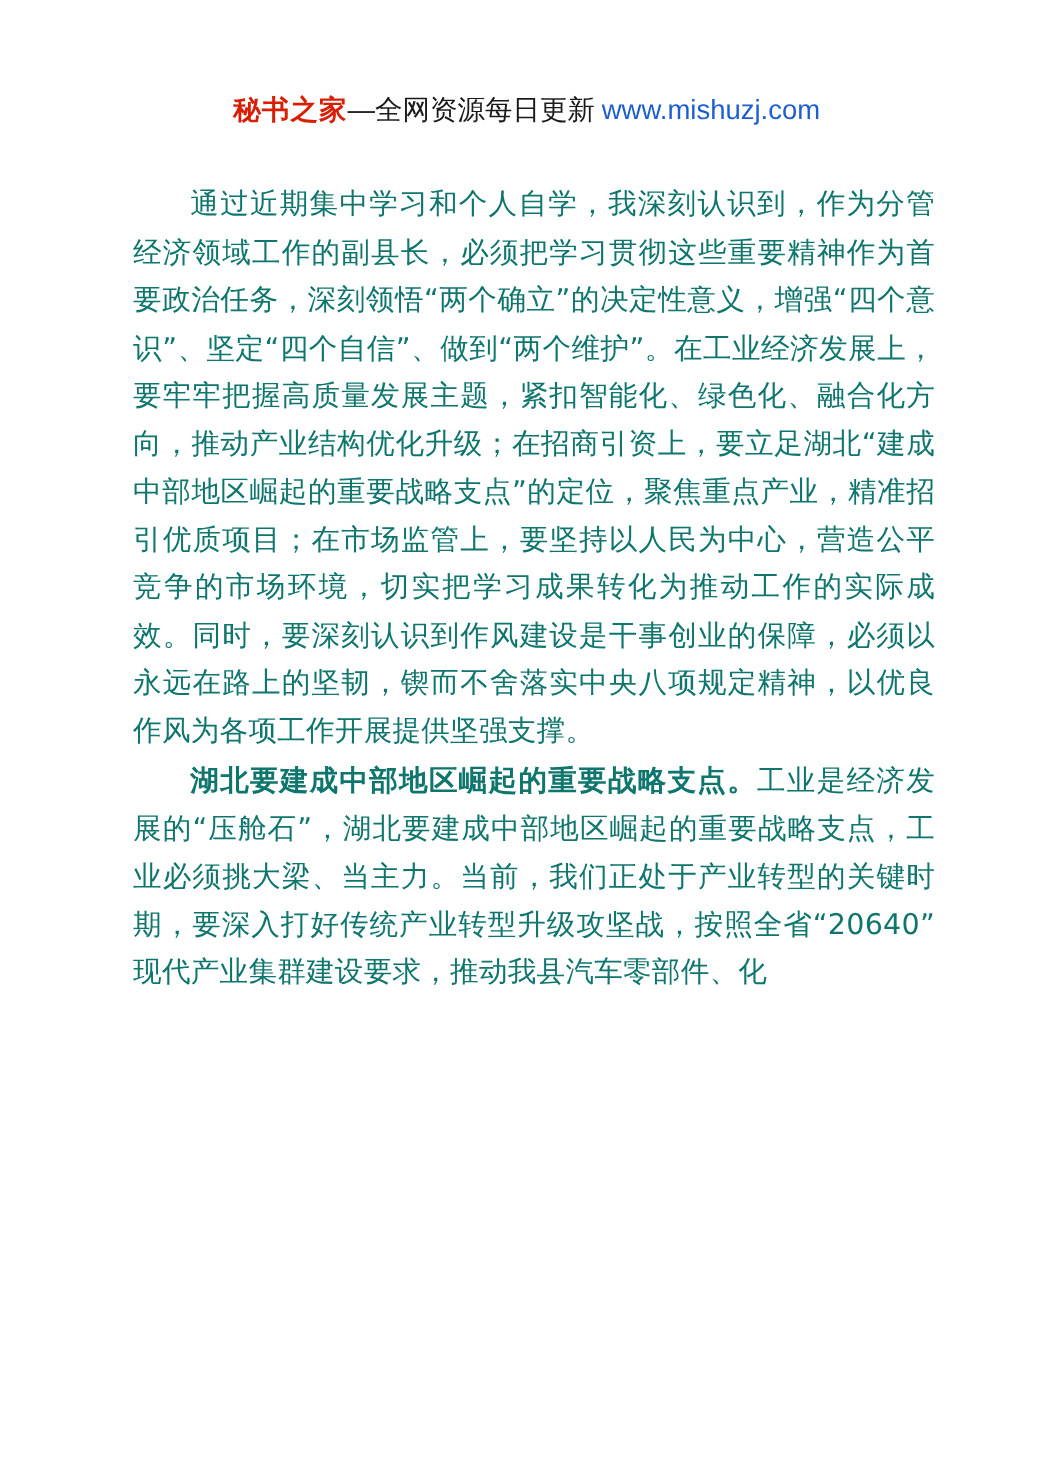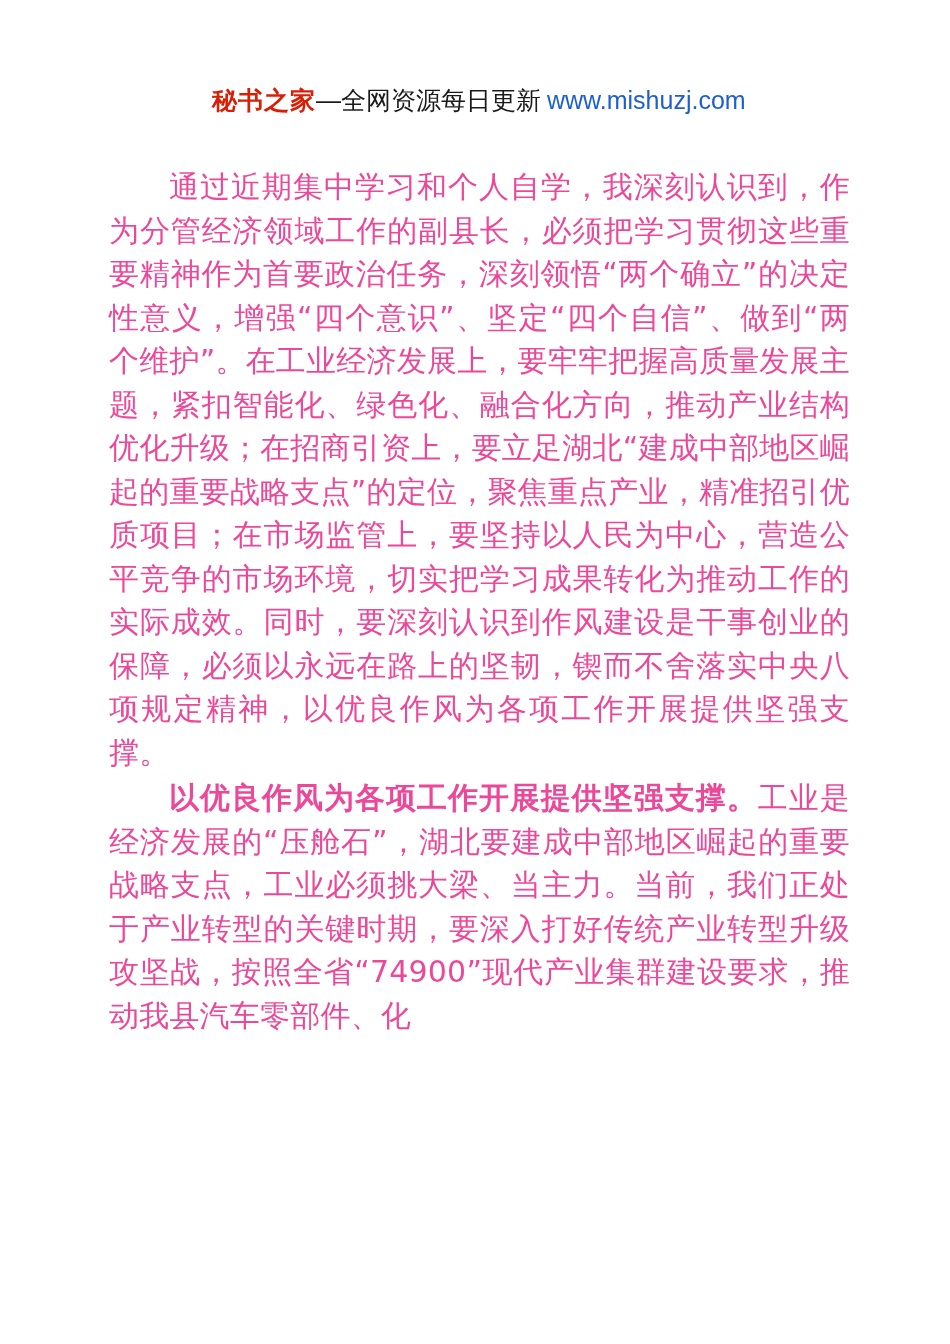--- a/index.html
+++ b/index.html
@@ -44,24 +44,24 @@
     color: #1d5fd0;
     margin-left: 6px;
   }
   .body-area {
     position: absolute;
     top: 165px;
     left: 105px;
     width: 745px;
   }
   p.para {
-    margin: 0 0 2px 4px;
-    font-size: 30px;
+    margin: 0 0 2px 16px;
+    font-size: 26px;
     line-height: 43.5px;
-    color: #ec4899;
+    color: #0f766e;
     text-align: justify;
     text-justify: inter-ideograph;
     text-indent: 2em;
     letter-spacing: 0.2px;
     font-family: "DejaVu Sans", "Liberation Sans", sans-serif;
   }
   .bold-lead {
     font-weight: bold;
   }
 </style>
@@ -69,16 +69,16 @@
 <body>
 
 <div class="page">
 
   <div class="header">
     <span class="brand">秘书之家</span><span class="sep">—</span><span class="tagline">全网资源每日更新</span><span class="url">www.mishuzj.com</span>
   </div>
 
   <div class="body-area">
     <p class="para">通过近期集中学习和个人自学，我深刻认识到，作为分管经济领域工作的副县长，必须把学习贯彻这些重要精神作为首要政治任务，深刻领悟“两个确立”的决定性意义，增强“四个意识”、坚定“四个自信”、做到“两个维护”。在工业经济发展上，要牢牢把握高质量发展主题，紧扣智能化、绿色化、融合化方向，推动产业结构优化升级；在招商引资上，要立足湖北“建成中部地区崛起的重要战略支点”的定位，聚焦重点产业，精准招引优质项目；在市场监管上，要坚持以人民为中心，营造公平竞争的市场环境，切实把学习成果转化为推动工作的实际成效。同时，要深刻认识到作风建设是干事创业的保障，必须以永远在路上的坚韧，锲而不舍落实中央八项规定精神，以优良作风为各项工作开展提供坚强支撑。</p>
-    <p class="para"><span class="bold-lead">以优良作风为各项工作开展提供坚强支撑。</span><span>工业是经济发展的“压舱石”，湖北要建成中部地区崛起的重要战略支点，工业必须挑大梁、当主力。当前，我们正处于产业转型的关键时期，要深入打好传统产业转型升级攻坚战，按照全省“74900”现代产业集群建设要求，推动我县汽车零部件、化</span></p>
+    <p class="para"><span class="bold-lead">湖北要建成中部地区崛起的重要战略支点。</span><span>工业是经济发展的“压舱石”，湖北要建成中部地区崛起的重要战略支点，工业必须挑大梁、当主力。当前，我们正处于产业转型的关键时期，要深入打好传统产业转型升级攻坚战，按照全省“20640”现代产业集群建设要求，推动我县汽车零部件、化</span></p>
   </div>
 
 </div>
 
 </body></html>

